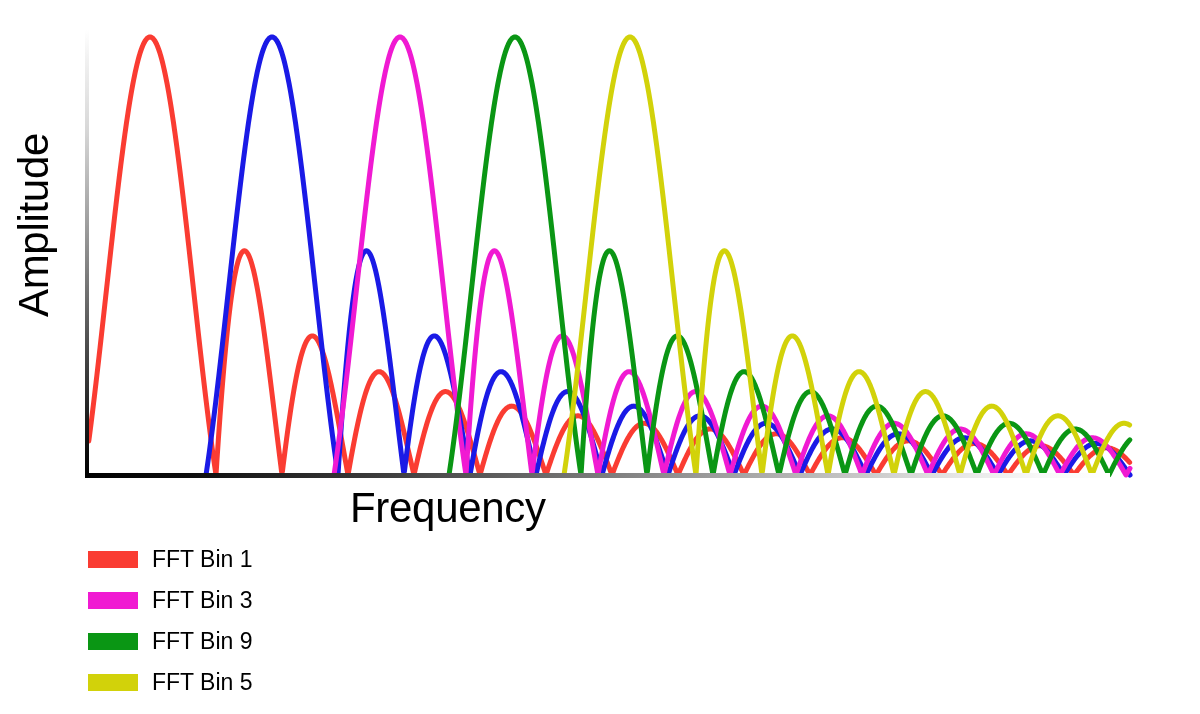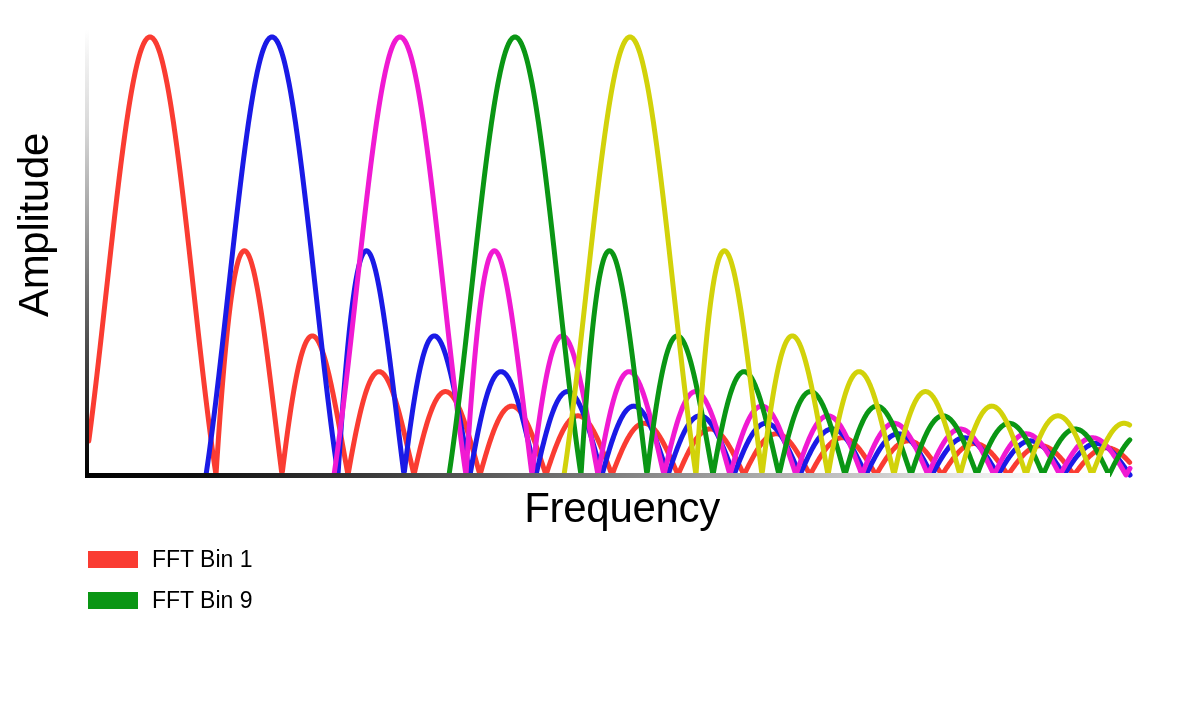--- a/index.html
+++ b/index.html
@@ -63,21 +63,21 @@
     color: #000000;
     transform: rotate(-90deg);
     white-space: nowrap;
     letter-spacing: -0.3px;
   }
   #x-axis-title {
     position: absolute;
     left: 350px;
     top: 484px;
     width: 370px;
-    text-align: right;
+    text-align: left;
     font-size: 42px;
     color: #000000;
     white-space: nowrap;
     letter-spacing: -0.3px;
   }
   
   #legend {
     position: absolute;
     left: 88px;
     top: 543px;
@@ -125,18 +125,26 @@
 
   <div id="y-axis-title">Amplitude</div>
   <div id="x-axis-title">Frequency</div>
 
   <div id="legend">
     <div class="legend-row">
       <span class="legend-swatch" style="background-color: rgb(250, 60, 50);"></span>
       <span class="legend-label">FFT Bin 1</span>
     </div>
     <div class="legend-row">
+      <span class="legend-swatch" style="background-color: rgb(240, 26, 210);"></span>
+      <span class="legend-label">FFT Bin 3</span>
+    </div>
+    <div class="legend-row">
       <span class="legend-swatch" style="background-color: rgb(10, 150, 20);"></span>
       <span class="legend-label">FFT Bin 9</span>
+    </div>
+    <div class="legend-row">
+      <span class="legend-swatch" style="background-color: rgb(210, 210, 10);"></span>
+      <span class="legend-label">FFT Bin 5</span>
     </div>
   </div>
 
 </div>
 
 </body></html>

